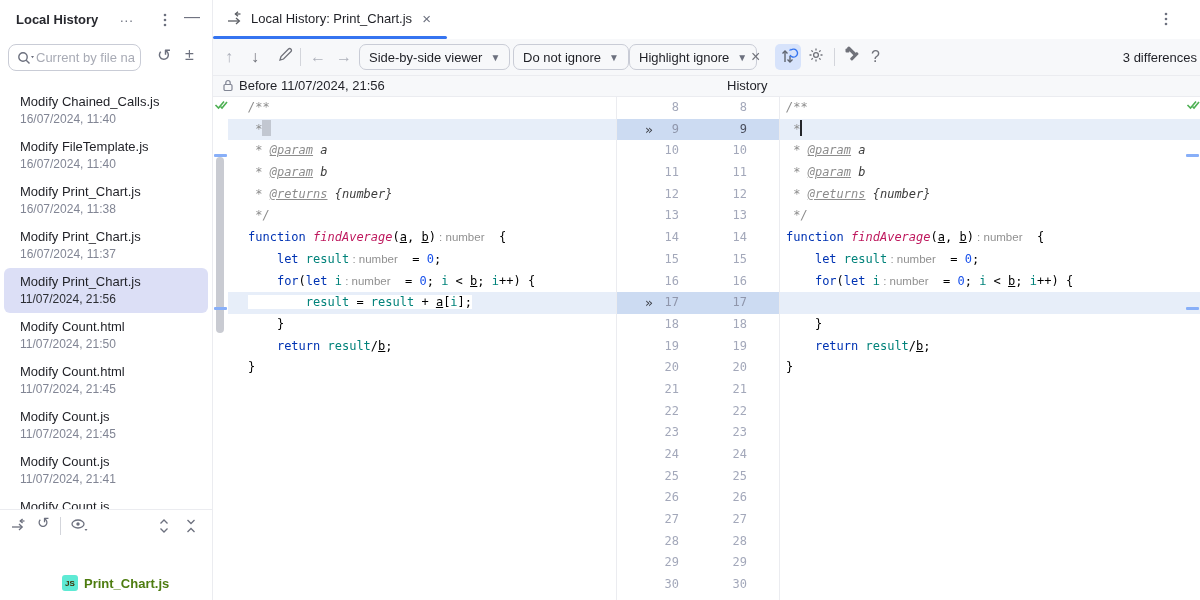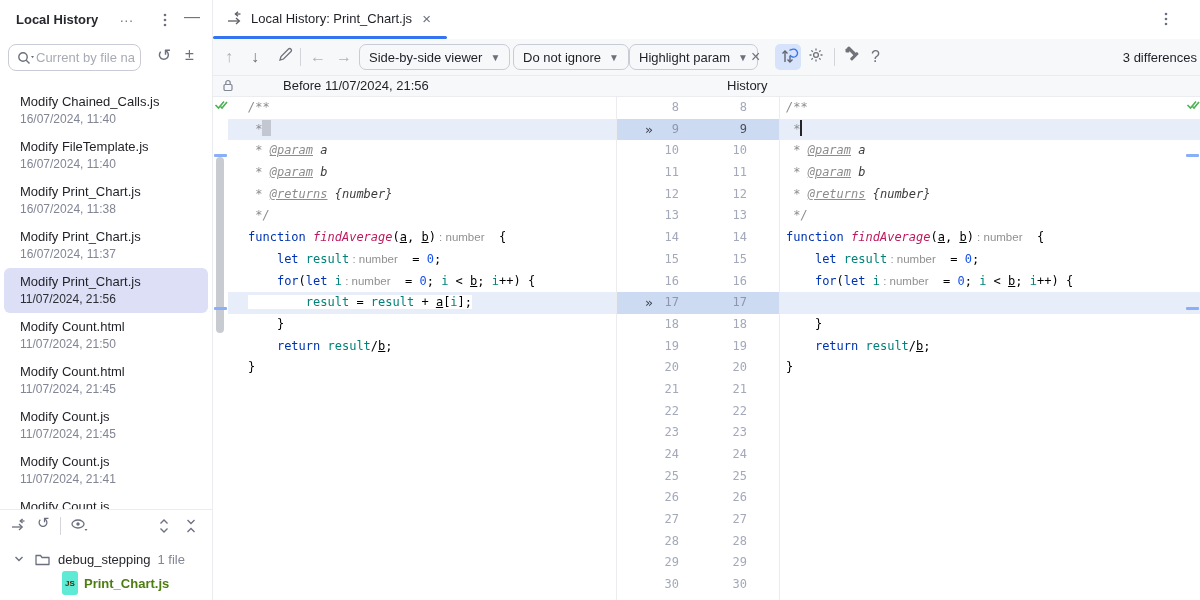--- a/index.html
+++ b/index.html
@@ -28,21 +28,21 @@
   .hist-time { color:#818594; font-size:12px; line-height:17px; white-space:nowrap; }
   .hist-item.selected .hist-time { color:#2b2d33; }
 
   #sb-toolbar { position:absolute; left:0; top:509px; width:212px; height:32px; border-top:1px solid #ebecf0; }
   .sbt-ic { position:absolute; top:7px; }
   .vsep { position:absolute; width:1px; height:18px; background:#d3d5db; }
 
   #sb-tree { position:absolute; left:0; top:541px; width:212px; height:59px; }
   .tree-row { position:absolute; height:24px; display:flex; align-items:center; white-space:nowrap; }
   .tree-badge { color:#818594; margin-left:7px; }
-  #js-badge { display:inline-flex; align-items:center; justify-content:center; width:16px; height:24px; border-radius:3px; background:#5eead4; color:#402c00; font-size:8px; font-weight:bold; margin-right:6px; }
+  #js-badge { display:inline-flex; align-items:center; justify-content:center; width:16px; height:16px; border-radius:3px; background:#5eead4; color:#402c00; font-size:8px; font-weight:bold; margin-right:6px; }
   #tree-file-label { color:#4d7c0f;font-weight:bold; }
 
   
   #main { position:absolute; left:213px; top:0; width:987px; height:476px; }
   #tabbar { position:absolute; left:0; top:0; width:987px; height:39px; background:#fff; }
   #tab { position:absolute; left:0; top:0; height:36px; display:flex; align-items:center; padding:0 14px 0 12px; }
   #tab-label { margin:0 10px 0 8px; color:#1f2026; }
   #tab-close { color:#6c707e; font-size:15px; }
   #tab-indicator { position:absolute; left:0; top:36px; width:234px; height:3px; background:#3574f0; border-radius:2px; }
   #main-kebab { position:absolute; left:946px; top:10px; }
@@ -51,21 +51,21 @@
   #difftoolbar { position:absolute; left:0; top:39px; width:987px; height:37px; background:#f7f8fa; border-bottom:1px solid #ebecf0; }
   .tb-ic { position:absolute; top:9px; font-size:16px; line-height:18px; color:#70727a; }
   .tb-ic.dim { color:#aeb1bb; }
   .dropdown { position:absolute; top:5px; height:26px; border:1px solid #c9ccd6; border-radius:7px; background:#f7f8fa; display:flex; align-items:center; padding:0 9px; color:#1f2026; white-space:nowrap; }
   .dropdown .arr { color:#6c707e; font-size:10px; margin-left:8px; }
   #tb-sync { position:absolute; left:562px; top:5px; width:26px; height:26px; background:#d7e3fb; border-radius:5px; }
   #differences { position:absolute; right:3px; top:11px; color:#1f2026; }
 
   
   #diffheader { position:absolute; left:0; top:76px; width:987px; height:21px; background:#f7f8fa; border-bottom:1px solid #ebecf0; }
-  #dh-left { position:absolute; left:8px; top:2px; display:flex; align-items:center; color:#1f2026;gap:44px; }
+  #dh-left { position:absolute; left:8px; top:2px; display:flex; align-items:center; color:#1f2026; }
   #dh-right { position:absolute; left:514px; top:2px; color:#1f2026; }
 
   
   #codearea { position:absolute; left:0; top:97px; width:987px; height:503px; background:#fff;
               font-family:"DejaVu Sans Mono","Liberation Mono",monospace; font-size:12px; }
   #panel-left  { position:absolute; left:0;   top:0; width:404px; height:503px; border-right:1px solid #ebecf0; overflow:hidden; }
   #gutter      { position:absolute; left:404px; top:0; width:163px; height:503px; border-right:1px solid #ebecf0; overflow:hidden; }
   #panel-right { position:absolute; left:567px; top:0; width:420px; height:503px; overflow:hidden; }
 
   .code-row { height:21.7px; line-height:21.7px; white-space:pre; }
@@ -207,30 +207,20 @@
       <svg width="16" height="18" viewBox="0 0 16 18">
           <g stroke="#6c707e" stroke-width="1.3" fill="none">
             <path d="M4.5 3 L8 6.5 L11.5 3"></path>
             <path d="M4.5 15 L8 11.5 L11.5 15"></path>
           </g>
         </svg>
     </span>
   </div>
 
   <div id="sb-tree">
-    <div class="tree-row" style="left:12px;top:6px">
-      <svg width="14" height="14" viewBox="0 0 14 14">
-          <path d="M3.5 5 L7 8.5 L10.5 5" stroke="#6c707e" stroke-width="1.4" fill="none"></path>
-        </svg>
-      <svg width="17" height="15" viewBox="0 0 17 15" style="margin-left:8px;margin-right:7px">
-          <path d="M2 3.5 h4.5 l1.5 2 h7 v7 h-13 z" fill="none" stroke="#6c707e" stroke-width="1.3" stroke-linejoin="round"></path>
-        </svg>
-      <span>debug_stepping</span>
-      <span class="tree-badge">1 file</span>
-    </div>
     <div class="tree-row" style="left:62px;top:30px">
       <span id="js-badge">JS</span>
       <span id="tree-file-label">Print_Chart.js</span>
     </div>
   </div>
 </div>
 
 <div id="main">
 
   <div id="tabbar">
@@ -273,21 +263,21 @@
     <span class="tb-ic dim" style="left:123px">→</span>
     <div class="dropdown" style="left:146px">
       <span>Side-by-side viewer</span>
         <span class="arr">▼</span>
     </div>
     <div class="dropdown" style="left:300px">
       <span>Do not ignore</span>
         <span class="arr">▼</span>
     </div>
     <div class="dropdown" style="left:416px">
-      <span>Highlight param</span>
+      <span>Highlight ignore</span>
         <span class="arr">▼</span>
     </div>
     <span class="tb-ic" style="left:538px">×</span>
     <span id="tb-sync">
       <svg width="26" height="26" viewBox="0 0 26 26">
           <g stroke="#5f646e" stroke-width="1.4" fill="none">
             <path d="M10 7 v11"></path>
             <path d="M7.5 9.5 L10 7 L12.5 9.5"></path>
             <path d="M15 18 v-6"></path>
             <path d="M12.5 15.5 L15 18 L17.5 15.5"></path>

